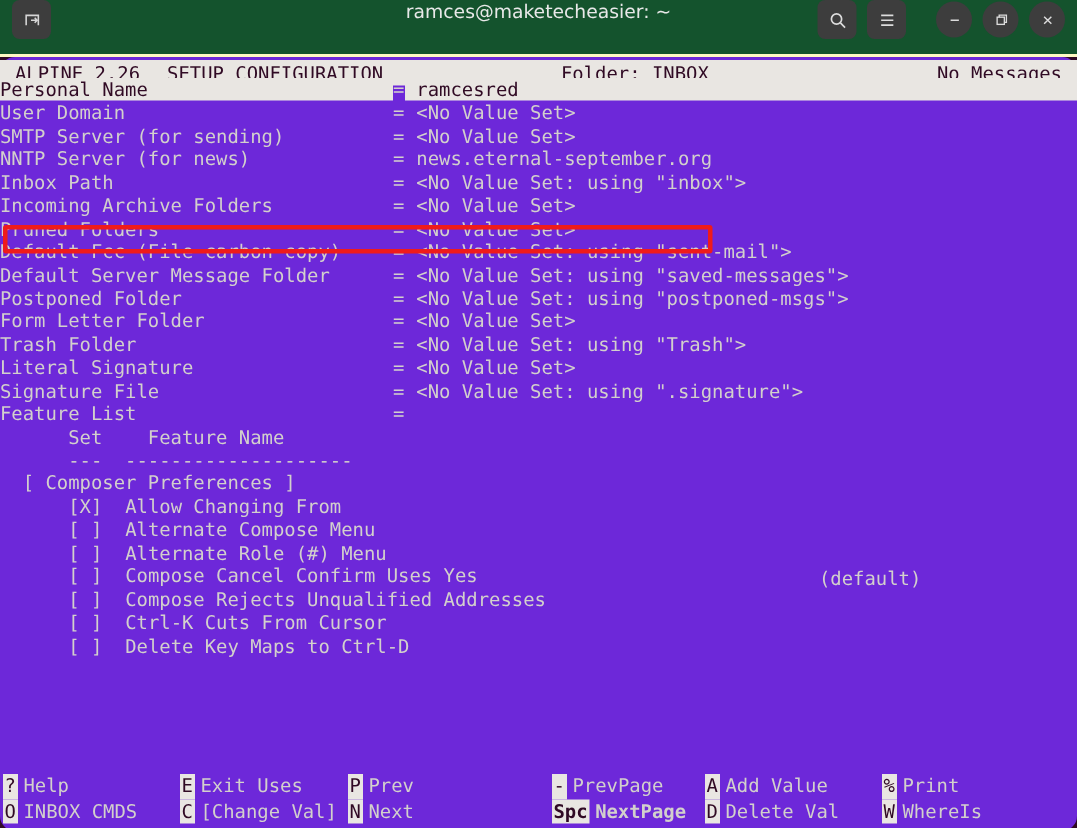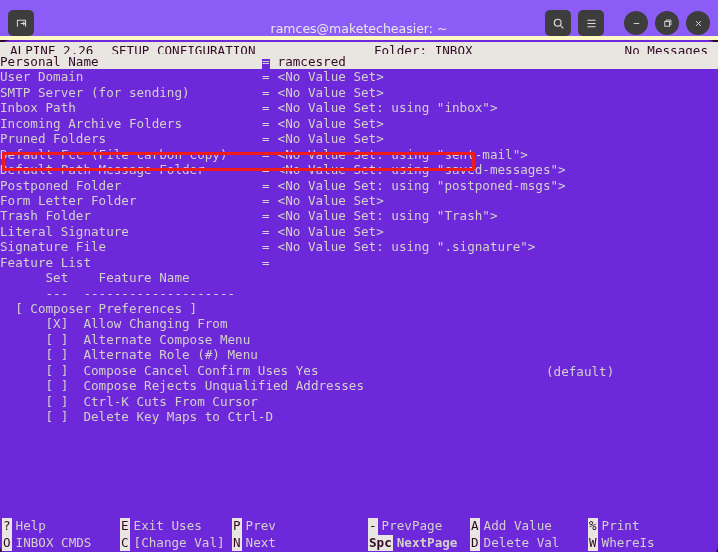--- a/index.html
+++ b/index.html
@@ -3,23 +3,23 @@
 <meta charset="utf-8">
 <style>
   html,body{margin:0;padding:0;}
   body{
     width:718px;height:552px;overflow:hidden;
     background:#300a24;
     font-family:"DejaVu Sans Mono","Liberation Mono",monospace;
   }
   
   .titlebar{
-    height:36px;width:718px;background:#8b5cf6;
-    display:flex;align-items:flex-end;position:relative;
-    border-bottom:4px solid #fef9c3;
+    height:36px;width:718px;background:#14532d;
+    display:flex;align-items:flex-start;position:relative;
+    border-bottom:2px solid #fef9c3;
   }
   .tb-left{display:flex;align-items:center;padding-left:8px;}
   .tb-btn{
     width:26px;height:26px;border-radius:5px;
     display:flex;align-items:center;justify-content:center;
     color:#d6d6d6;
   }
   .tb-btn.sq{background:#3d3d3d;}
   .tb-title{
     position:absolute;left:0;right:0;text-align:center;
@@ -132,25 +132,26 @@
     <span style="padding-left:10px">ALPINE 2.26</span>
     <span style="padding-left:18px">SETUP CONFIGURATION</span>
     <span style="position:absolute;left:374px">Folder: INBOX</span>
     <span style="position:absolute;right:10px">No Messages</span>
   </div>
 
   <div class="rows" id="rows-host">
       <div class="row sel"><span class="lbl">Personal Name</span><span class="eq">=</span><span class="val"> ramcesred</span></div>
       <div class="row"><span class="lbl">User Domain</span><span class="eq">=</span><span class="val"> &lt;No Value Set&gt;</span></div>
       <div class="row"><span class="lbl">SMTP Server (for sending)</span><span class="eq">=</span><span class="val"> &lt;No Value Set&gt;</span></div>
+      <div class="row"><span class="lbl">NNTP Server (for news)</span><span class="eq">=</span><span class="val"> news.eternal-september.org</span></div>
       <div class="row"><span class="lbl">Inbox Path</span><span class="eq">=</span><span class="val"> &lt;No Value Set: using "inbox"&gt;</span></div>
       <div class="row"><span class="lbl">Incoming Archive Folders</span><span class="eq">=</span><span class="val"> &lt;No Value Set&gt;</span></div>
       <div class="row"><span class="lbl">Pruned Folders</span><span class="eq">=</span><span class="val"> &lt;No Value Set&gt;</span></div>
       <div class="row"><span class="lbl">Default Fcc (File carbon copy)</span><span class="eq">=</span><span class="val"> &lt;No Value Set: using "sent-mail"&gt;</span></div>
-      <div class="row"><span class="lbl">Default Path Message Folder</span><span class="eq">=</span><span class="val"> &lt;No Value Set: using "saved-messages"&gt;</span></div>
+      <div class="row"><span class="lbl">Default Server Message Folder</span><span class="eq">=</span><span class="val"> &lt;No Value Set: using "saved-messages"&gt;</span></div>
       <div class="row"><span class="lbl">Postponed Folder</span><span class="eq">=</span><span class="val"> &lt;No Value Set: using "postponed-msgs"&gt;</span></div>
       <div class="row"><span class="lbl">Form Letter Folder</span><span class="eq">=</span><span class="val"> &lt;No Value Set&gt;</span></div>
       <div class="row"><span class="lbl">Trash Folder</span><span class="eq">=</span><span class="val"> &lt;No Value Set: using "Trash"&gt;</span></div>
       <div class="row"><span class="lbl">Literal Signature</span><span class="eq">=</span><span class="val"> &lt;No Value Set&gt;</span></div>
       <div class="row"><span class="lbl">Signature File</span><span class="eq">=</span><span class="val"> &lt;No Value Set: using ".signature"&gt;</span></div>
       <div class="row"><span class="lbl">Feature List</span><span class="eq">=</span><span class="val"> </span></div>
       <div class="row feat">      Set    Feature Name</div>
       <div class="row feat">      ---  --------------------</div>
       <div class="row feat">  [ Composer Preferences ]</div>
       <div class="row feat">      <span>[X]</span>  <span>Allow Changing From</span><span class="dflt">(default)</span></div>

